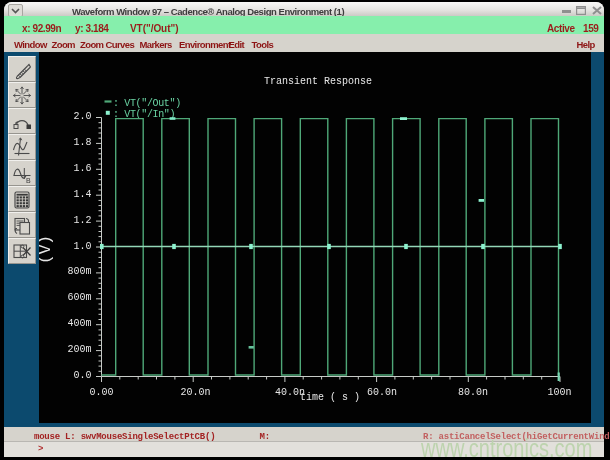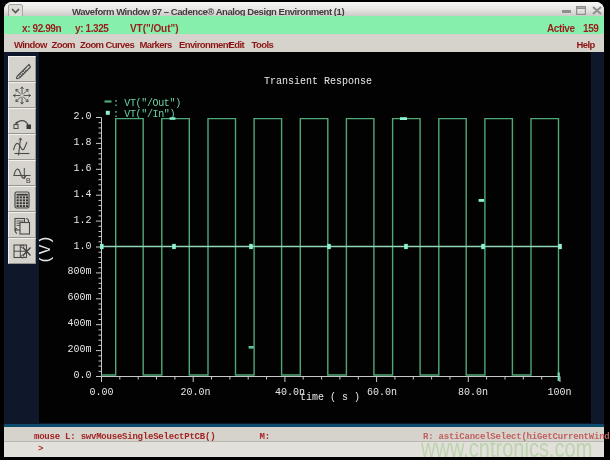--- a/index.html
+++ b/index.html
@@ -14,21 +14,21 @@
   #chev svg { display:block; margin:3px auto 0; }
   #title { position:absolute; left:24px; top:3.5px; font-size:9.5px; font-weight:bold;
       letter-spacing:-0.45px; color:#3d3d3d; white-space:pre;margin-left:44px; }
   .wbtn { position:absolute; top:4px; }
   #infobar { position:absolute; left:0; top:14px; width:100%; height:18px; background:#86efac; }
   #infobar span { position:absolute; top:6.5px; font-size:10px; font-weight:bold;
       letter-spacing:-0.4px; color:#9c1c1c; white-space:pre; }
   #menubar { position:absolute; left:0; top:32px; width:100%; height:18px; background:#d6d3cc; }
   #menubar span { position:absolute; top:5px; font-size:9.5px; font-weight:bold;
       letter-spacing:-0.6px; color:#8d1414; white-space:pre; }
-  #main { position:absolute; left:0; top:50px; width:100%; height:371.5px; background:#0f172a; }
+  #main { position:absolute; left:0; top:50px; width:100%; height:371.5px; background:#0c4a6e; }
   #plotbg { position:absolute; left:35px; top:0; width:552px; height:371px; background:#020202; }
   .tb { position:absolute; left:4px; width:28px; height:26px; background:#d6d3cc; box-sizing:border-box;
       border:1px solid; border-color:#f1f0ed #97958f #97958f #f1f0ed; }
   .tb svg { display:block; margin:1px auto 0; }
   .wt { font-family:"Liberation Mono", monospace; font-size:10px; fill:#e6e6e6; }
   .gt { font-family:"Liberation Mono", monospace; font-size:10px; fill:#69d2a2; letter-spacing:-0.35px; }
   #mousebar { position:absolute; left:0; top:421.5px; width:100%; height:17.5px; background:#d6d3cc;
       border-top:3px solid #0c4a6e; font-family:"Liberation Mono", monospace; }
   #mousebar span { position:absolute; top:5px; font-size:9px; font-weight:bold;
       letter-spacing:-0.22px; color:#a32222; white-space:pre; }
@@ -52,21 +52,21 @@
     <svg class="wbtn" style="left:572px" width="10" height="9" viewBox="0 0 10 9">
           <rect x="0.5" y="0.5" width="9" height="8" fill="none" stroke="#8f8f8f" stroke-width="1.4"></rect>
           <path d="M0.5 2.2 H9.5" stroke="#8f8f8f" stroke-width="1.6"></path>
         </svg>
     <svg class="wbtn" style="left:588px" width="10" height="9" viewBox="0 0 10 9">
           <path d="M1 1 L9 8 M9 1 L1 8" stroke="#8f8f8f" stroke-width="2"></path>
         </svg>
   </div>
   <div id="infobar">
     <span style="left:18px">x: 92.99n</span>
-    <span style="left:71px">y: 1.325</span>
+    <span style="left:71px">y: 3.184</span>
     <span style="left:126px;letter-spacing:-0.05px">VT("/Out")</span>
     <span style="left:543px">Active</span>
     <span style="left:579px">159</span>
   </div>
   <div id="menubar">
     <span style="left:10px">Window</span>
     <span style="left:47.5px">Zoom</span>
     <span style="left:76px">Zoom</span>
     <span style="left:101.5px">Curves</span>
     <span style="left:135.5px">Markers</span>

